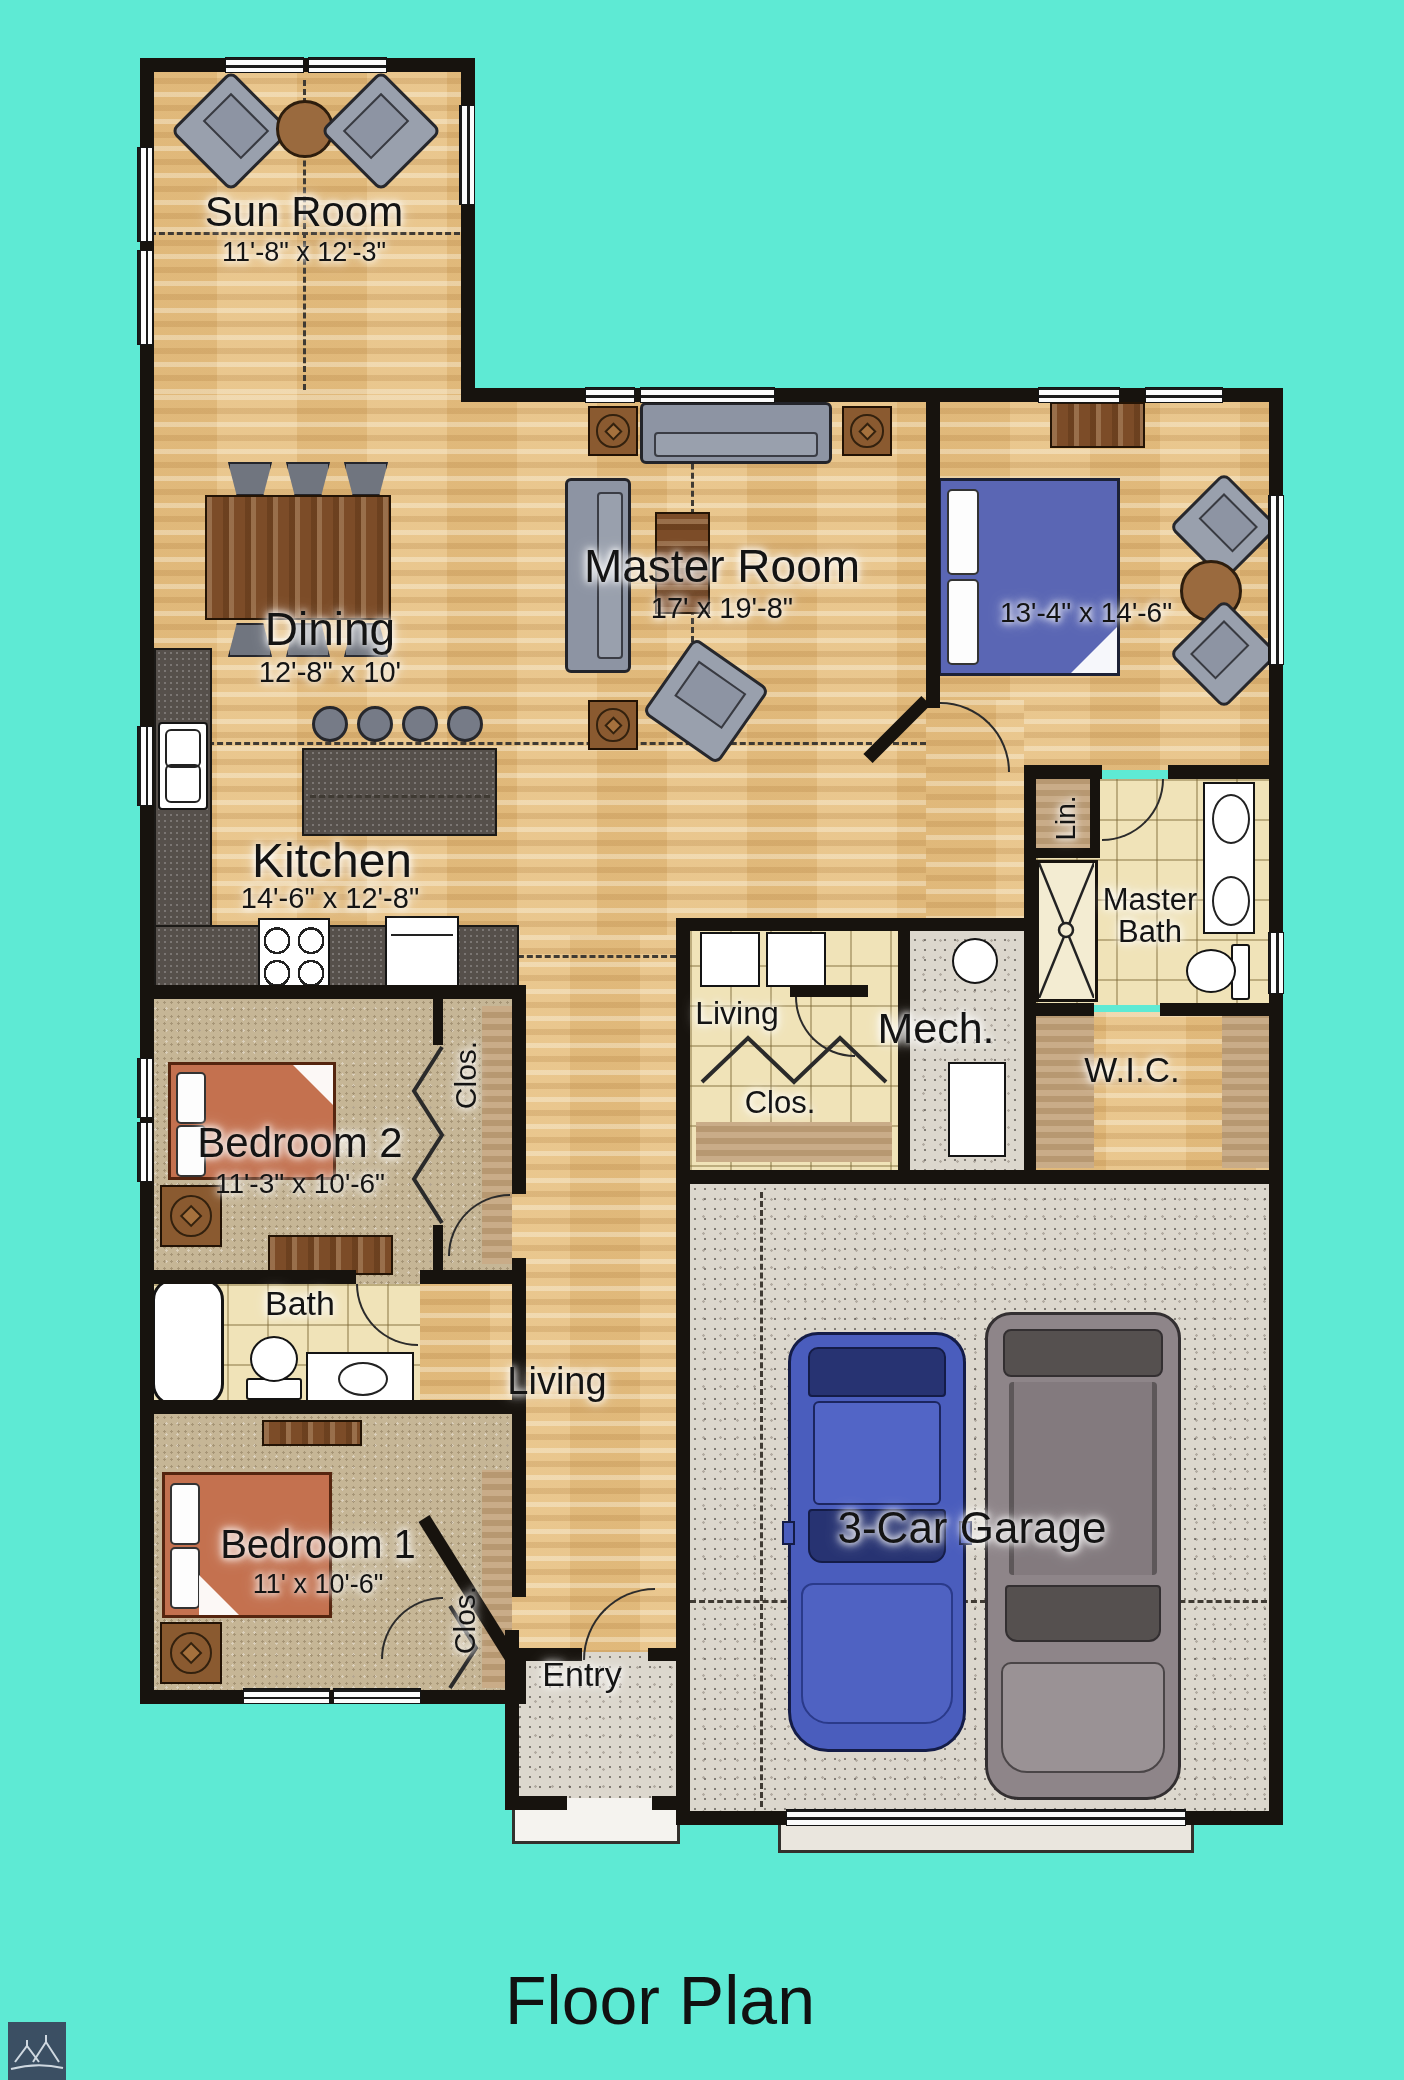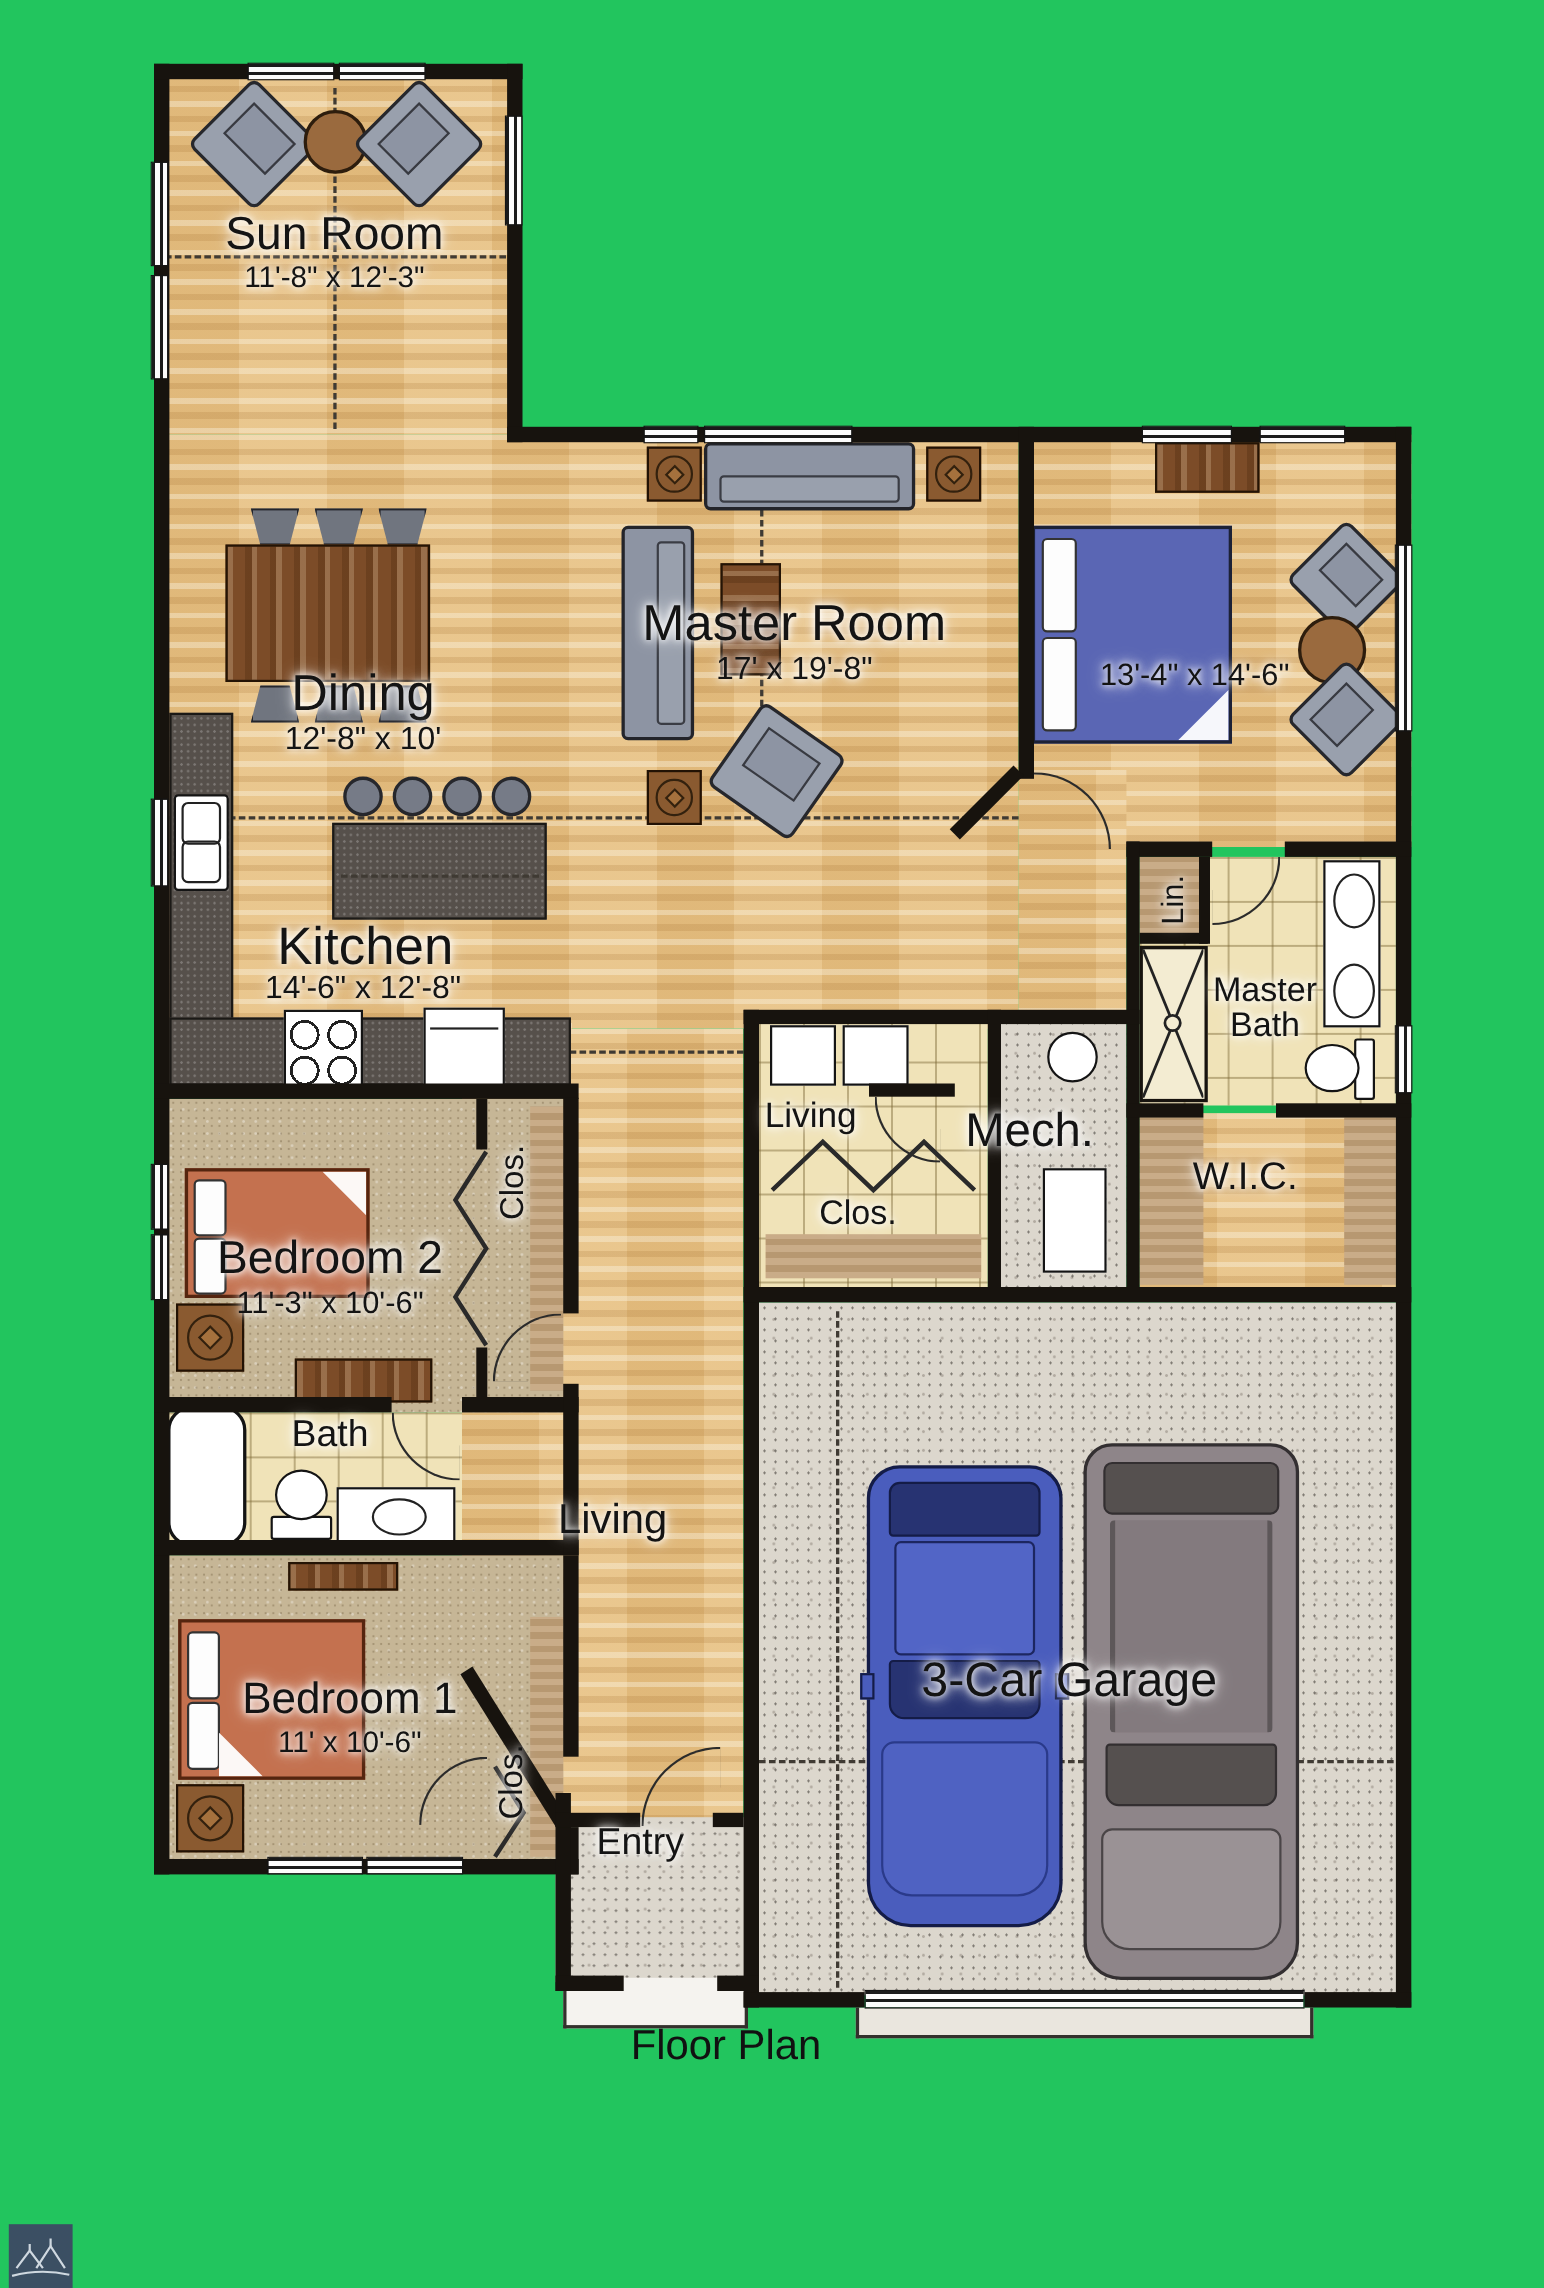--- a/index.html
+++ b/index.html
@@ -1,16 +1,16 @@
 <!DOCTYPE html>
 <html><head>
 <meta charset="utf-8">
 <style>
   html,body{margin:0;padding:0;background:#fff}
-  .page{position:relative;width:1404px;height:2080px;background:#22c55e;overflow:hidden;
+  .page{position:relative;width:1404px;height:2080px;background:#5eead4;overflow:hidden;
         font-family:"Liberation Sans",sans-serif}
   .abs{position:absolute;box-sizing:border-box}
   
   .wood{background-color:#e6c083;background-image:
     repeating-linear-gradient(180deg,rgba(255,252,240,.35) 0 5px,rgba(0,0,0,0) 5px 13px,rgba(165,112,48,.20) 13px 19px,rgba(0,0,0,0) 19px 27px),
     repeating-linear-gradient(90deg,rgba(190,140,70,.14) 0 70px,rgba(255,240,210,.14) 70px 150px);z-index:1}
   .carpet{background-color:#c6b696;background-image:
     radial-gradient(rgba(92,72,42,.30) 1px,transparent 1.4px),
     radial-gradient(rgba(255,255,255,.35) 1px,transparent 1.4px);
     background-size:7px 7px,11px 11px;background-position:0 0,3px 4px;z-index:1}
@@ -338,21 +338,21 @@
   <div class="lbl" style="left:300px;top:1184px;font-size:28px">11'-3" x 10'-6"</div>
   <div class="lbl vert" style="left:466px;top:1075px;font-size:30px">Clos.</div>
   <div class="lbl" style="left:300px;top:1304px;font-size:34px">Bath</div>
   <div class="lbl" style="left:557px;top:1382px;font-size:38px">Living</div>
   <div class="lbl" style="left:318px;top:1545px;font-size:40px">Bedroom 1</div>
   <div class="lbl" style="left:318px;top:1584px;font-size:27px">11' x 10'-6"</div>
   <div class="lbl vert" style="left:465px;top:1620px;font-size:30px">Clos.</div>
   <div class="lbl" style="left:582px;top:1675px;font-size:34px">Entry</div>
   <div class="lbl" style="left:972px;top:1528px;font-size:44px">3-Car Garage</div>
 
-  <div class="title" style="left:660px;top:1860px;transform:translate(-50%,-50%);font-size:38px">Floor Plan</div>
+  <div class="title" style="left:660px;top:2000px;transform:translate(-50%,-50%);font-size:68px">Floor Plan</div>
   <div class="logo" style="left:8px;top:2022px;width:58px;height:58px">
     <svg width="58" height="58" viewBox="0 0 58 58">
       <path d="M7 40 L19 24 L31 40" fill="none" stroke="#cfd8e0" stroke-width="2"></path>
       <path d="M25 40 L38 20 L51 40" fill="none" stroke="#cfd8e0" stroke-width="2"></path>
       <path d="M19 24 L19 18 M38 20 L38 13" stroke="#cfd8e0" stroke-width="2"></path>
       <path d="M3 47 Q29 40 55 46" fill="none" stroke="#cfd8e0" stroke-width="2"></path>
     </svg>
   </div>
 
 </div>

